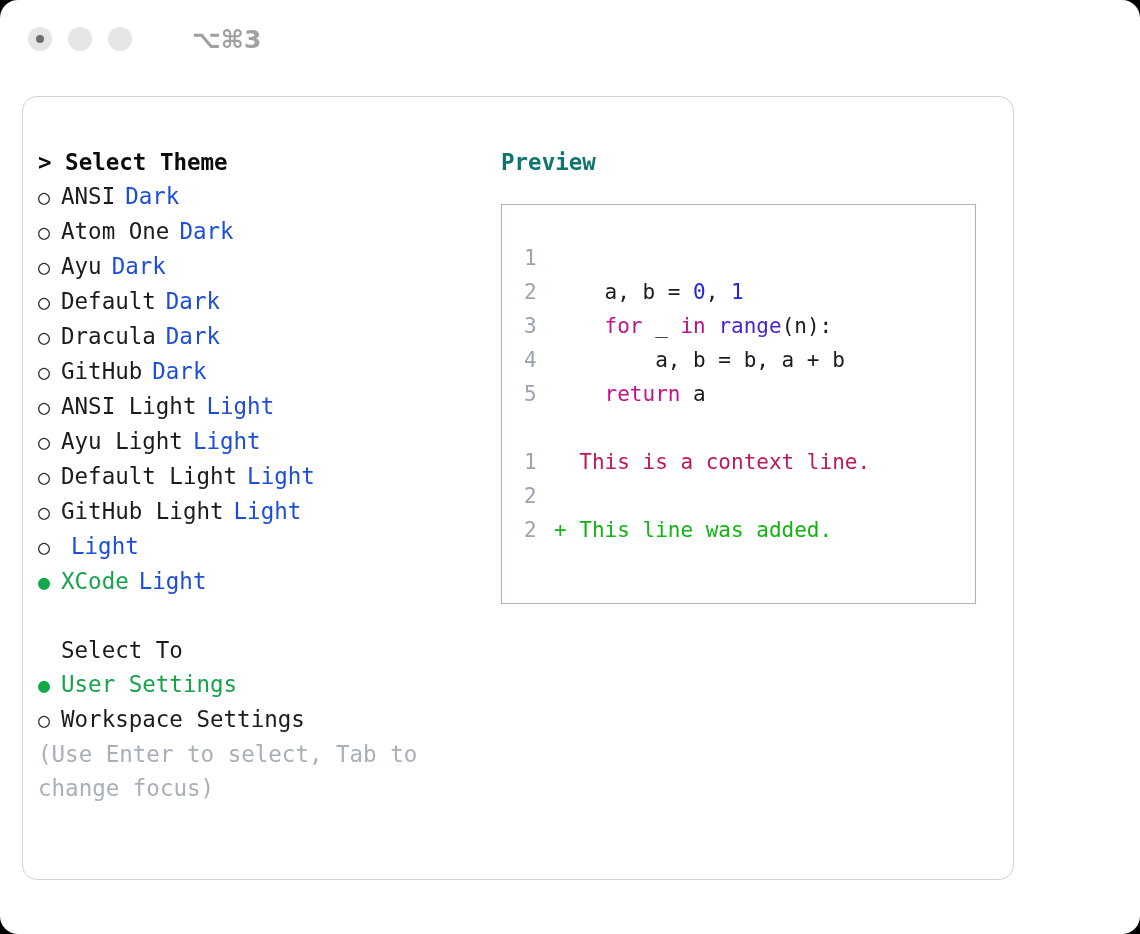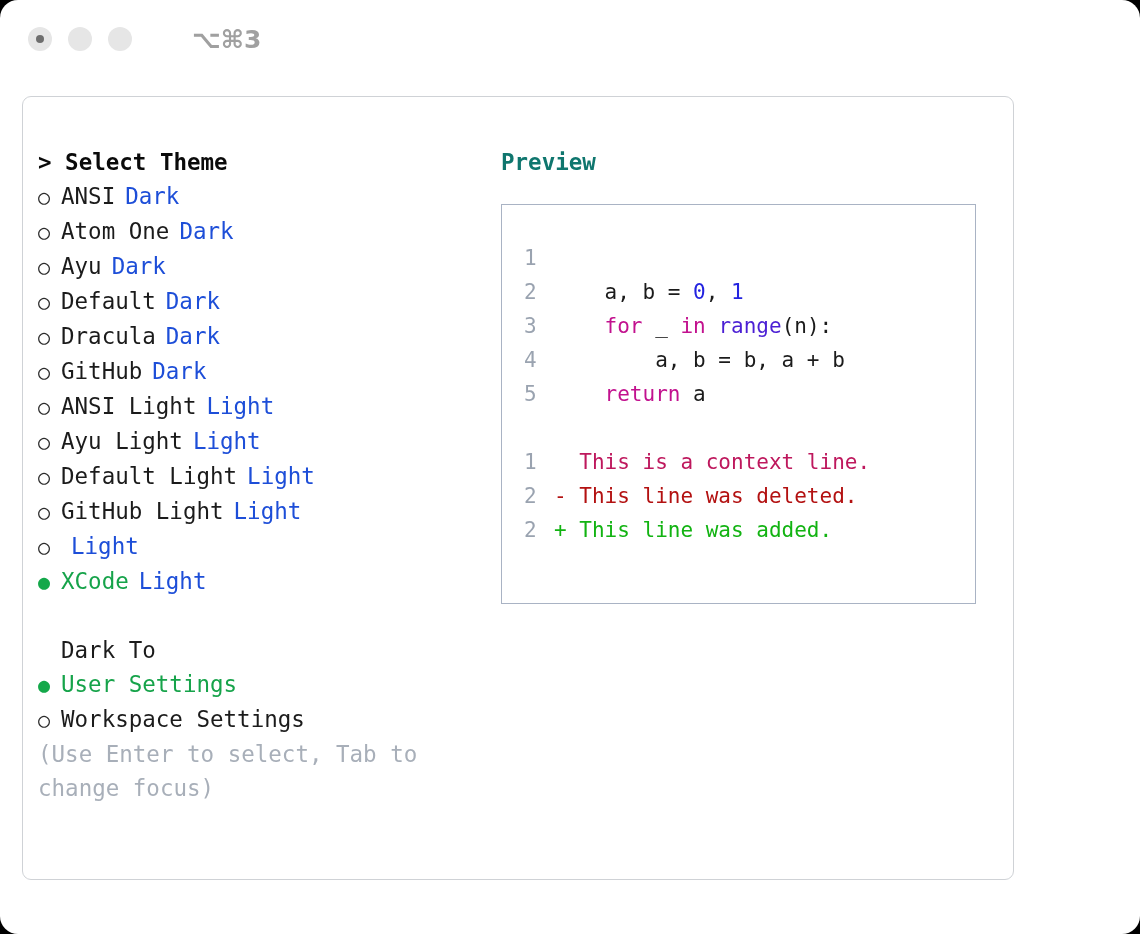--- a/index.html
+++ b/index.html
@@ -65,21 +65,21 @@
   }
 
   
   .window {
     position: absolute;
     left: 22px;
     top: 96px;
     width: 992px;
     height: 784px;
     border: 1px solid #cfd2d6;
-    border-radius: 9px;
+    border-radius: 15px;
     box-sizing: border-box;
     background: #ffffff;
   }
 
   
   .left-col {
     position: absolute;
     left: 15px;
     top: 48px;
     width: 450px;
@@ -206,21 +206,21 @@
           <div class="opt-row"><span class="marker">○</span><span class="opt-name">ANSI Light</span><span class="opt-kind">Light</span></div>
           <div class="opt-row"><span class="marker">○</span><span class="opt-name">Ayu Light</span><span class="opt-kind">Light</span></div>
           <div class="opt-row"><span class="marker">○</span><span class="opt-name">Default Light</span><span class="opt-kind">Light</span></div>
           <div class="opt-row"><span class="marker">○</span><span class="opt-name">GitHub Light</span><span class="opt-kind">Light</span></div>
           <div class="opt-row"><span class="marker">○</span><span class="opt-kind">Light</span></div>
           <div class="opt-row selected"><span class="marker sel">●</span><span class="opt-name">XCode</span><span class="opt-kind">Light</span></div>
         </div>
 
       <div class="spacer-sm"></div>
 
-      <div class="apply-head">Dark To</div>
+      <div class="apply-head">Select To</div>
       <div id="apply-list">
           <div class="opt-row selected"><span class="marker sel">●</span><span class="opt-name">User Settings</span></div>
           <div class="opt-row"><span class="marker">○</span><span class="opt-name">Workspace Settings</span></div>
         </div>
 
       <div class="hint">(Use Enter to select, Tab to change focus)</div>
     </div>
 
     <div class="right-col">
       <div class="preview-title">Preview</div>
@@ -228,20 +228,20 @@
         <div id="code-lines">
             <div class="code-line"><span class="ln">1</span></div>
             <div class="code-line"><span class="ln">2</span><span class="code-text"><span class="plain">    a, b = </span><span class="num">0</span><span class="plain">, </span><span class="num">1</span></span></div>
             <div class="code-line"><span class="ln">3</span><span class="code-text"><span class="plain">    </span><span class="kw">for</span><span class="plain"> _ </span><span class="kw">in</span><span class="plain"> </span><span class="fn">range</span><span class="plain">(n):</span></span></div>
             <div class="code-line"><span class="ln">4</span><span class="code-text"><span class="plain">        a, b = b, a + b</span></span></div>
             <div class="code-line"><span class="ln">5</span><span class="code-text"><span class="plain">    </span><span class="kw">return</span><span class="plain"> a</span></span></div>
           </div>
         <div class="blank-line"></div>
         <div id="diff-lines">
             <div class="code-line"><span class="ln">1</span><span class="ctx">  This is a context line.</span></div>
-            <div class="code-line"><span class="ln">2</span><span class="del">- This line was deleted.</span></div>
+            <div class="code-line"><span class="ln">2</span></div>
             <div class="code-line"><span class="ln">2</span><span class="add">+ This line was added.</span></div>
           </div>
       </div>
     </div>
 
   </div>
 </div>
 
 </body></html>

